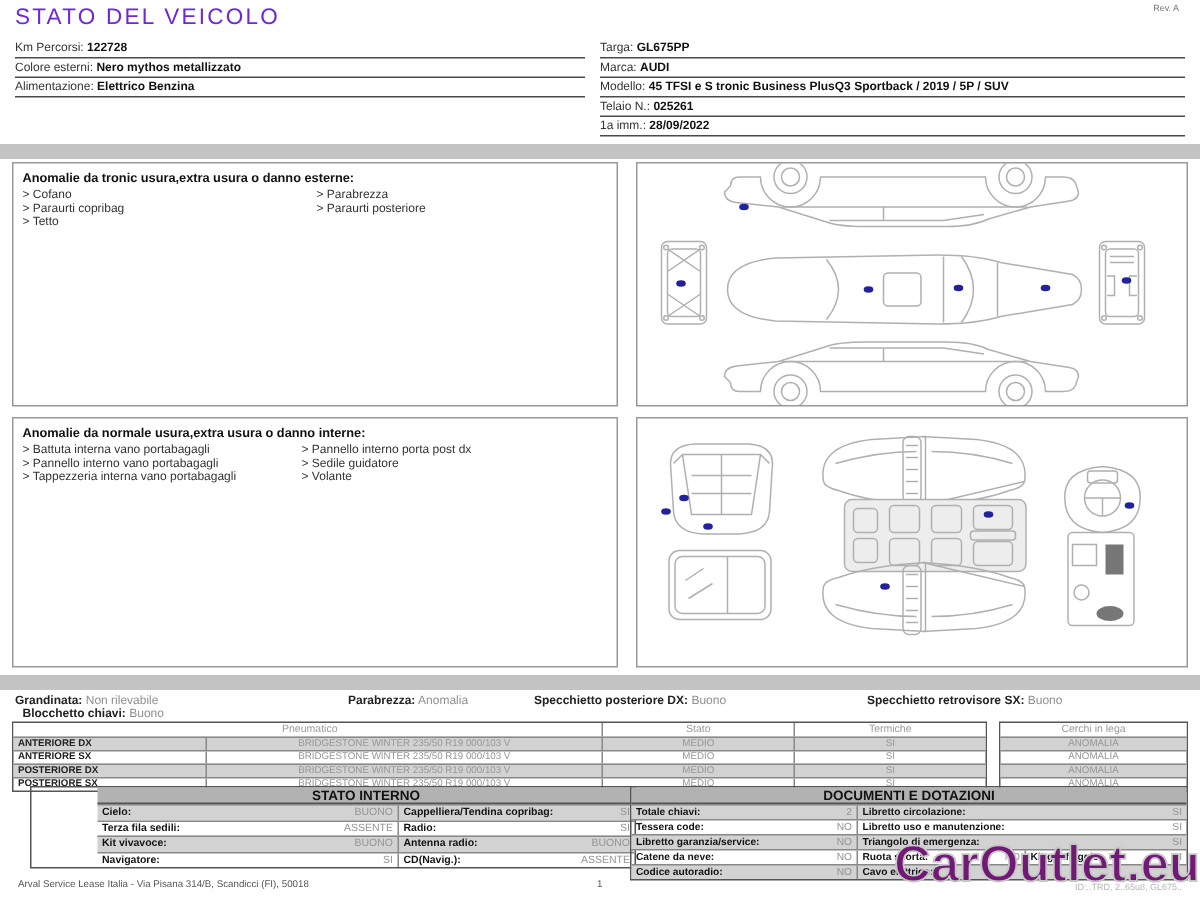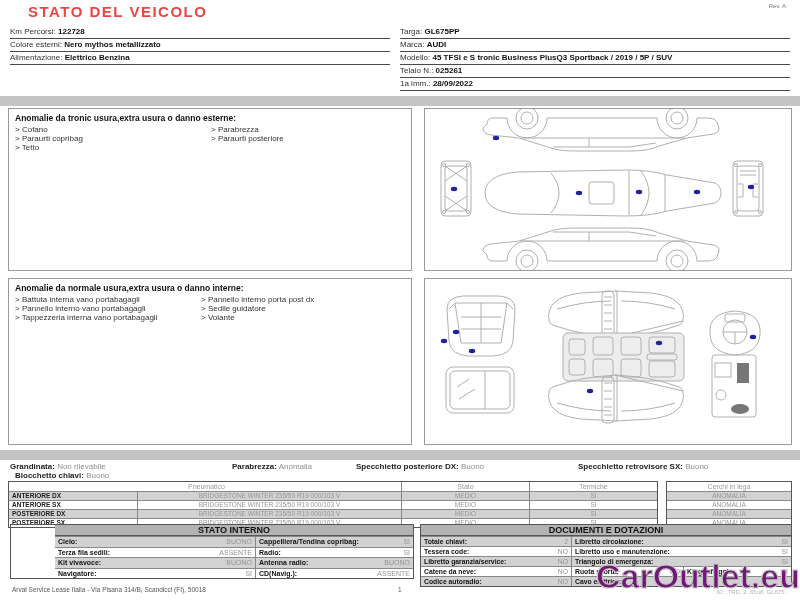--- a/index.html
+++ b/index.html
@@ -2,22 +2,22 @@
 <html><head>
 <meta charset="utf-8">
 <style>
   html,body { margin:0; padding:0; background:#888; }
   .page {
     position:relative; width:800px; height:600px; background:#ffffff;
     font-family:"Liberation Sans", sans-serif; overflow:hidden; margin:0 auto;
     color:#222;
   }
   
-  .title { position:absolute; left:28px; top:3px; font-size:15px; font-weight:bold;
-           letter-spacing:1.5px; color:#ef4444; }
+  .title { position:absolute; left:10px; top:3px; font-size:15px; font-weight:normal;
+           letter-spacing:1.5px; color:#6d28d9; }
   .rev   { position:absolute; right:14px; top:3px; font-size:6px; color:#777; }
   .fields-left  { position:absolute; left:10px;  top:26px; width:380px; }
   .fields-right { position:absolute; left:400px; top:26px; width:390px; }
   .field { border-bottom:1px solid #4a4a4a; font-size:8px; line-height:10px;
            padding:1px 0 1px 0; min-height:10px; color:#333; }
   .field b { color:#111; }
   
   .graybar { position:absolute; left:0; width:800px; height:10px; background:#c4c4c4; }
   
   .box { position:absolute; border:1px solid #999; background:#fff; box-sizing:border-box; }
@@ -50,21 +50,21 @@
   .btable { position:absolute; border:1px solid #555; box-sizing:border-box; }
   .btable-hdr { height:10px; background:#b2b2b2; text-align:center; font-weight:bold;
                 font-size:9px; line-height:10px; color:#111; border-bottom:1px solid #555; }
   .brow { display:flex; font-size:7px; line-height:9.5px; height:9.5px; border-top:1px solid #888; }
   .brow:first-of-type { border-top:none; }
   .brow.alt { background:#d2d2d2; }
   .bpair { display:flex; box-sizing:border-box; overflow:hidden; white-space:nowrap; }
   .bpair + .bpair { border-left:1px solid #888; }
   .blbl { font-weight:bold; color:#111; padding-left:3px; flex:1; }
   .bval { color:#949494; padding-right:3px; text-align:right; }
-  .si-table  { left:10px;   top:524px; width:404px;padding-left:44px; }
+  .si-table  { left:20px;   top:524px; width:404px;padding-left:44px; }
   .doc-table { left:420px; top:524px; width:372px; }
   .doc-table .brow { font-size:6.8px; height:9px; line-height:9px; }
   
   .footer-left { position:absolute; left:12px;  top:586px; font-size:6.5px; color:#555; }
   .footer-page { position:absolute; left:398px; top:586px; font-size:6.5px; color:#555; }
   .footer-id   { position:absolute; right:12px; top:589px; font-size:6px; color:#b5b5b5; }
   .watermark { position:absolute; right:0px; top:557px; font-size:34px; font-weight:bold;
                color:#701a75; -webkit-text-stroke:1.2px #c6c6c6; z-index:10;
                letter-spacing:0px; }
   svg { display:block; }

